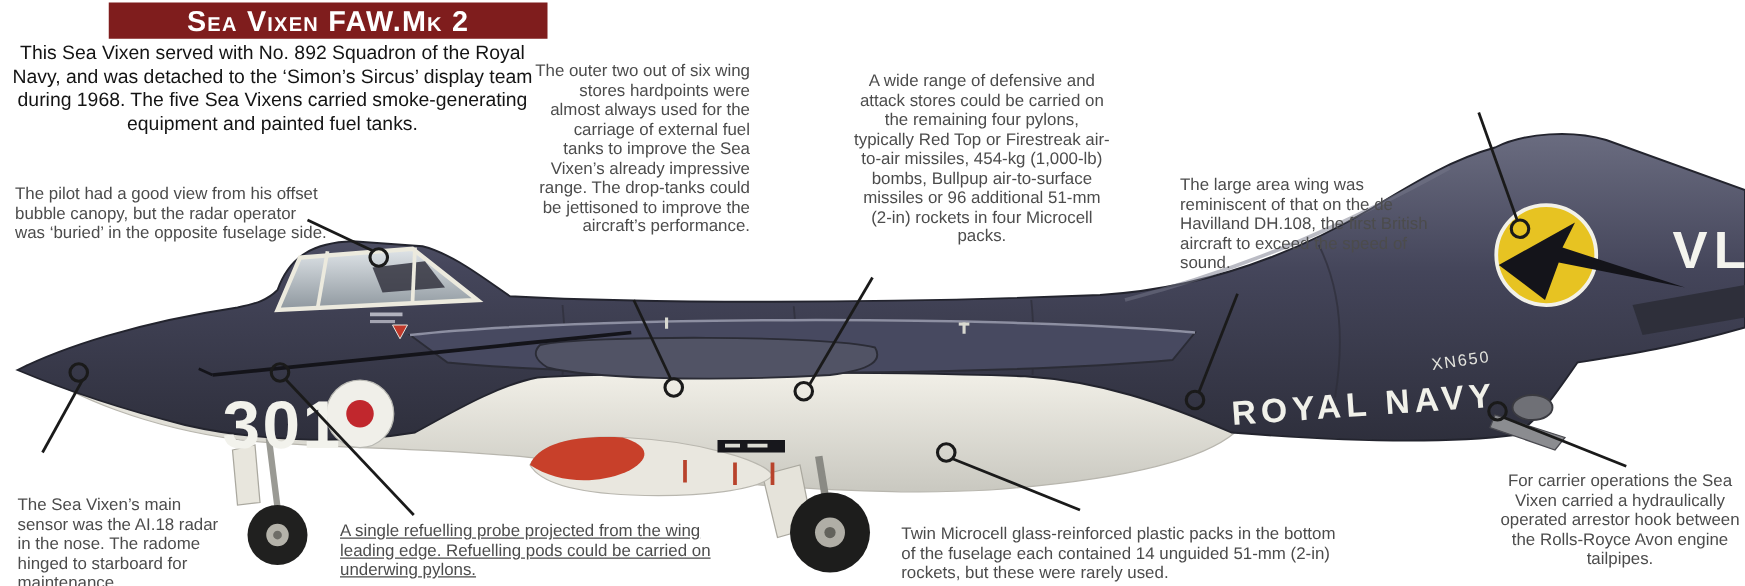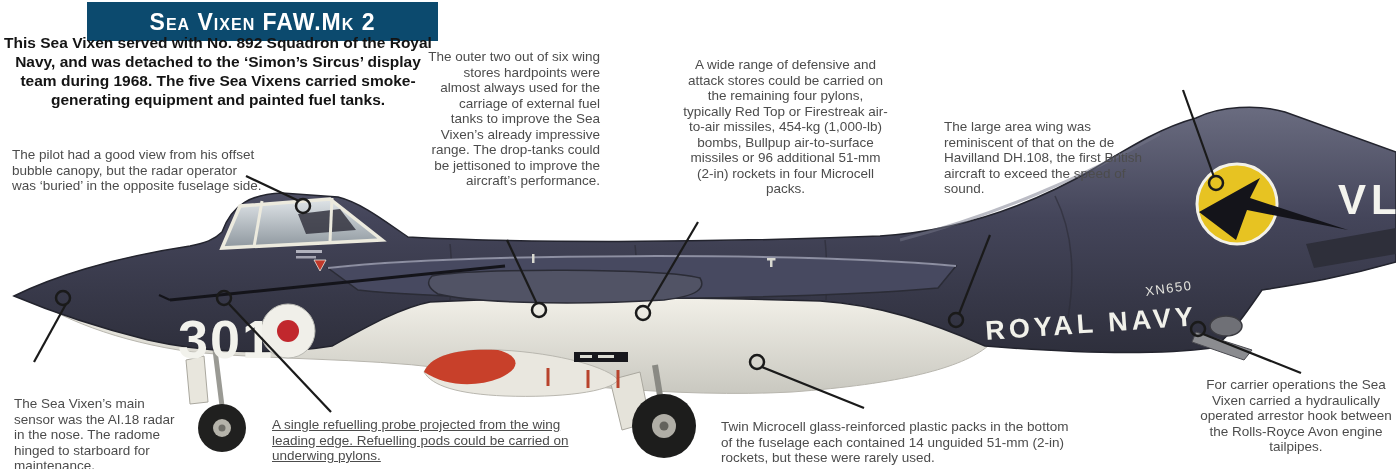--- a/index.html
+++ b/index.html
@@ -2,29 +2,29 @@
 <html><head>
 <meta charset="utf-8">
 <style>
   html,body{margin:0;padding:0;background:#ffffff;}
   #page{
     position:relative;width:1396px;height:469px;overflow:hidden;
     background:#ffffff;font-family:"Liberation Sans",sans-serif;
     border-bottom:2px solid #b9b9b9;
   }
   #title-banner{
-    position:absolute;left:87px;top:2px;width:351px;height:39px;
-    background:#0c4a6e;color:#ffffff;display:flex;align-items:center;justify-content:center;
+    position:absolute;left:87px;top:2px;width:351px;height:29px;
+    background:#7f1d1d;color:#ffffff;display:flex;align-items:center;justify-content:center;
   }
   #title-banner .t{
     font-variant:small-caps;font-weight:bold;font-size:23px;letter-spacing:1px;line-height:26px;
   }
   #intro{
     position:absolute;left:2px;top:33px;width:432px;
-    font-weight:bold;font-size:15.5px;line-height:19px;color:#141414;text-align:center;
+    font-weight:normal;font-size:15.5px;line-height:19px;color:#141414;text-align:center;
   }
   .note{
     position:absolute;color:#4c4c4c;font-size:13.5px;line-height:15.5px;
   }
   #aircraft-svg{position:absolute;left:0;top:0;}
 </style>
 </head>
 <body>
 
 <div id="page">
@@ -188,21 +188,21 @@
       <circle cx="1198" cy="329" r="7"></circle>
     </g>
   </svg>
 
   <div class="note" style="left:12px;top:147px;width:252px;">The pilot had a good view from his offset bubble canopy, but the radar operator was ‘buried’ in the opposite fuselage side.</div>
 
   <div class="note" style="left:428px;top:49px;width:172px;text-align:right;">The outer two out of six wing stores hardpoints were almost always used for the carriage of external fuel tanks to improve the Sea Vixen’s already impressive range. The drop-tanks could be jettisoned to improve the aircraft’s performance.</div>
 
   <div class="note" style="left:683px;top:57px;width:205px;text-align:center;">A wide range of defensive and attack stores could be carried on the remaining four pylons, typically Red Top or Firestreak air-to-air missiles, 454-kg (1,000-lb) bombs, Bullpup air-to-surface missiles or 96 additional 51-mm (2-in) rockets in four Microcell packs.</div>
 
-  <div class="note" style="left:944px;top:119px;width:212px;">The large area wing was reminiscent of that on the de Havilland DH.108, the first British aircraft to exceed the speed of sound.</div>
+  <div class="note" style="left:944px;top:140px;width:212px;">The large area wing was reminiscent of that on the de Havilland DH.108, the first British aircraft to exceed the speed of sound.</div>
 
 
   <div class="note" style="left:14px;top:368px;width:168px;margin-top:28px;">The Sea Vixen’s main sensor was the AI.18 radar in the nose. The radome hinged to starboard for maintenance.</div>
 
   <div class="note" style="left:272px;top:417px;width:312px;text-decoration:underline;">A single refuelling probe projected from the wing leading edge. Refuelling pods could be carried on underwing pylons.</div>
 
   <div class="note" style="left:721px;top:419px;width:360px;">Twin Microcell glass-reinforced plastic packs in the bottom of the fuselage each contained 14 unguided 51-mm (2-in) rockets, but these were rarely used.</div>
 
   <div class="note" style="left:1196px;top:377px;width:200px;text-align:center;">For carrier operations the Sea Vixen carried a hydraulically operated arrestor hook between the Rolls-Royce Avon engine tailpipes.</div>
 

